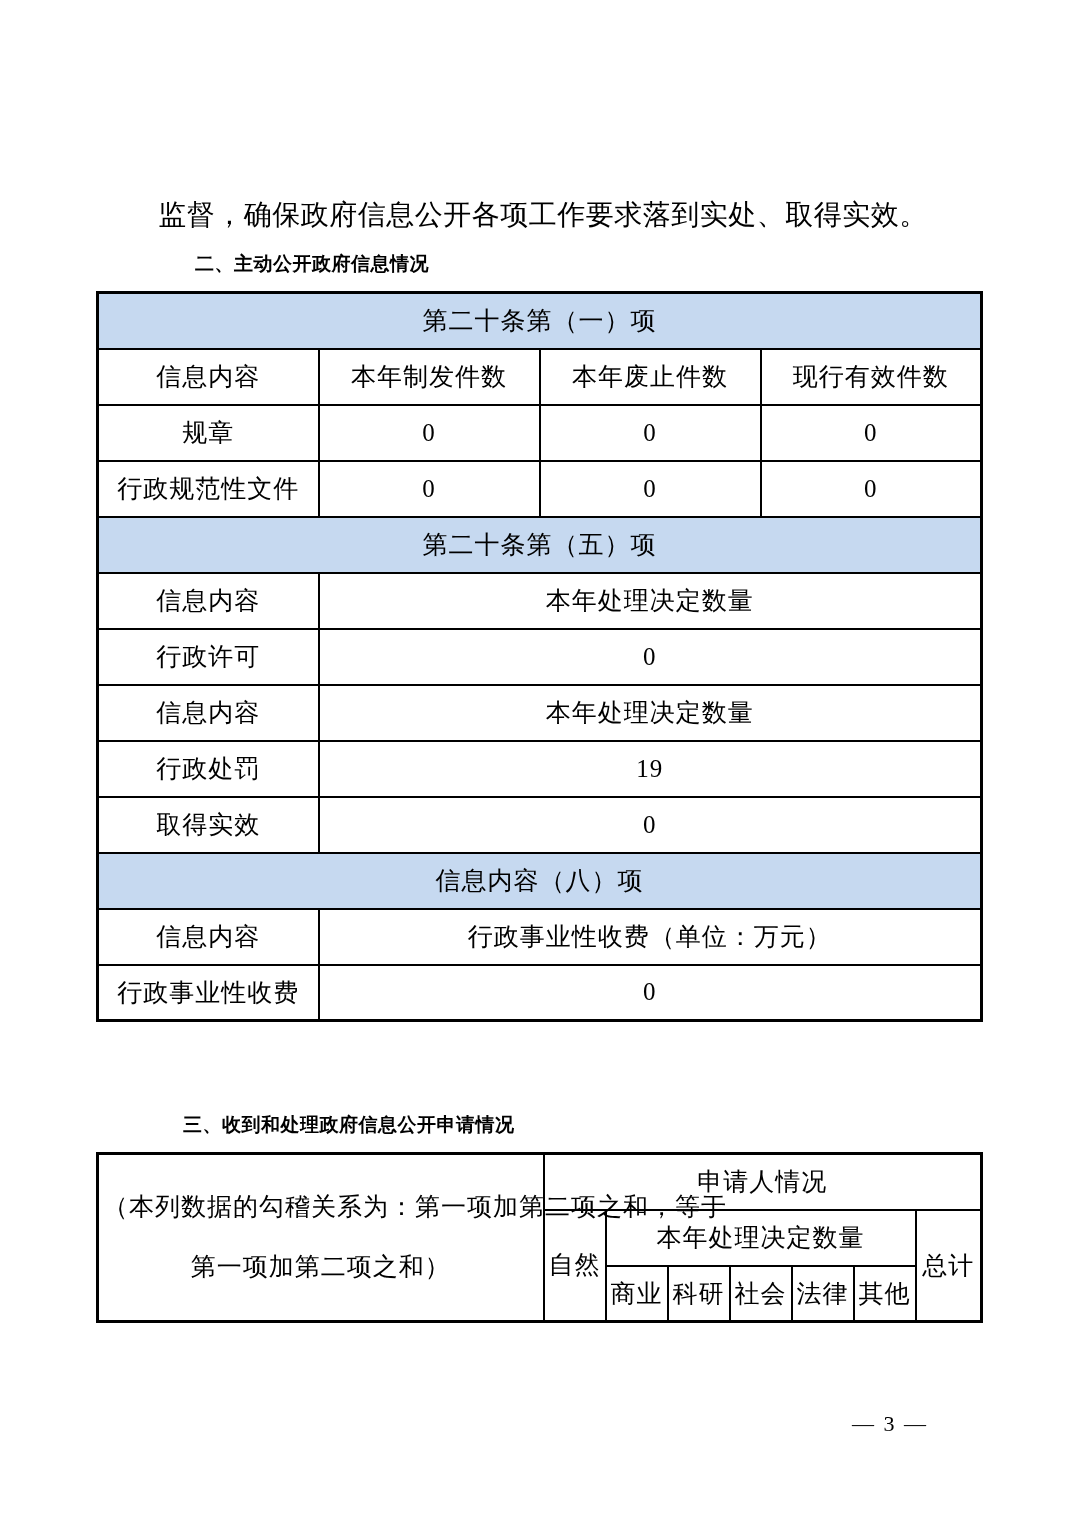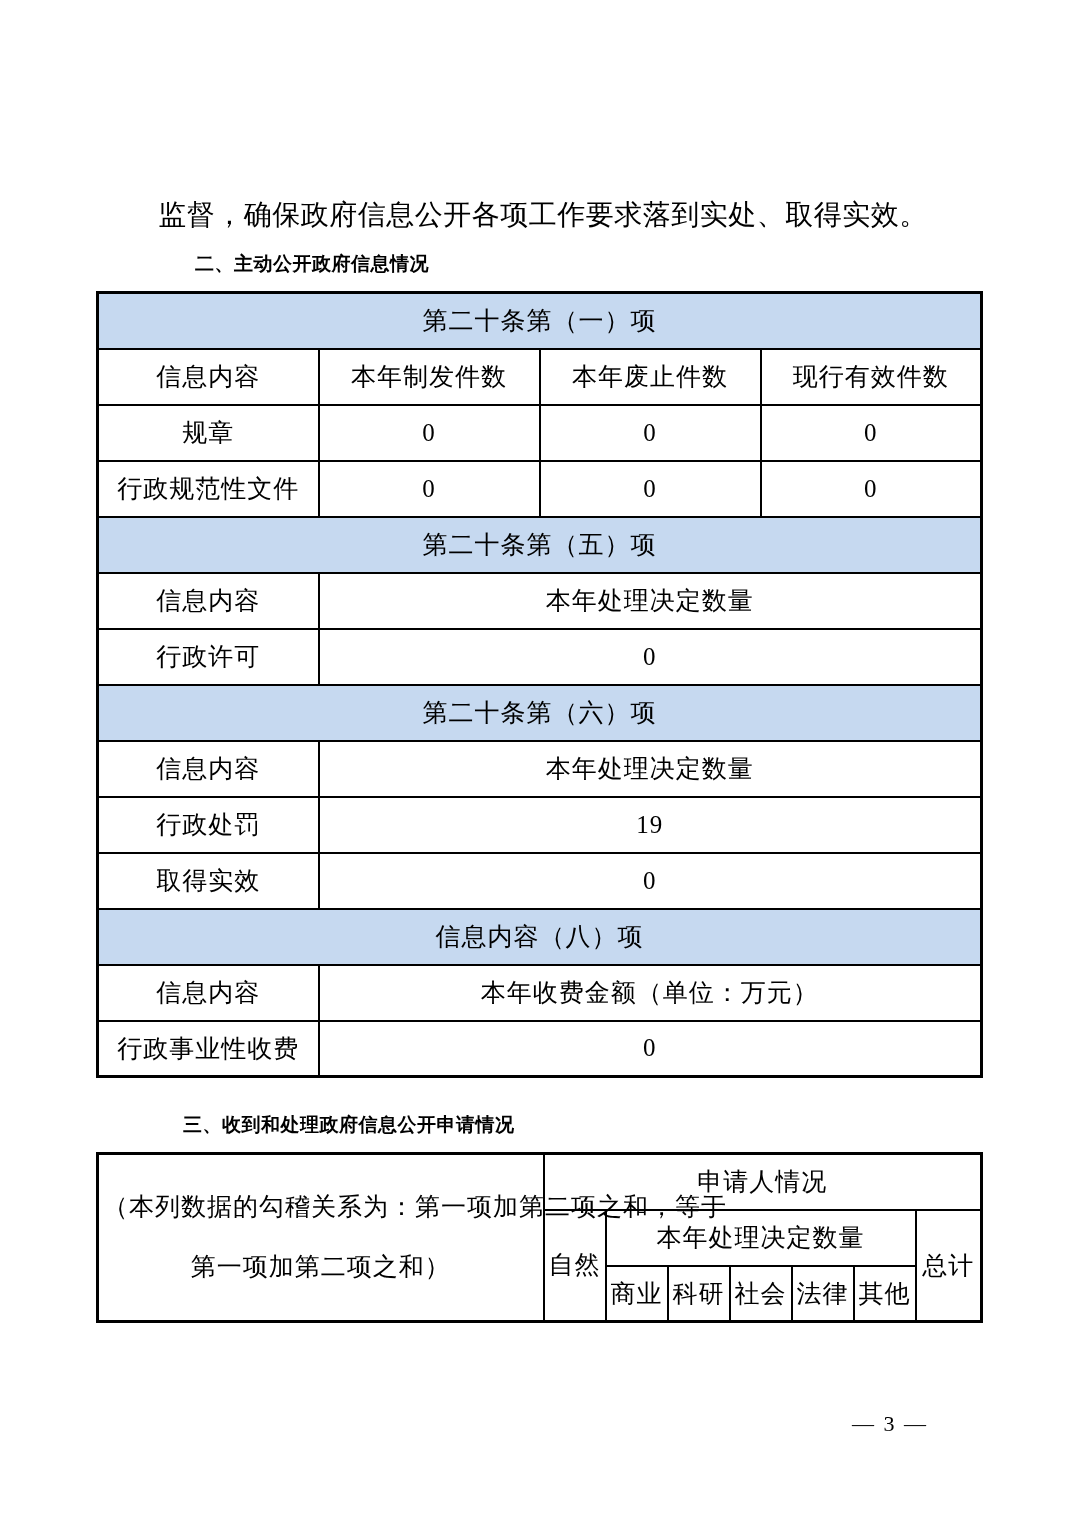--- a/index.html
+++ b/index.html
@@ -124,42 +124,39 @@
       </tr>
       <tr>
         <td>信息内容</td>
         <td colspan="3">本年处理决定数量</td>
       </tr>
       <tr>
         <td>行政许可</td>
         <td colspan="3" class="num">0</td>
       </tr>
 
-      <tr class="blue-row">
-        <td colspan="4">第二十条第（六）项</td>
-      </tr>
       <tr>
         <td>信息内容</td>
         <td colspan="3">本年处理决定数量</td>
       </tr>
       <tr>
         <td>行政处罚</td>
         <td colspan="3" class="num">19</td>
       </tr>
       <tr>
         <td>取得实效</td>
         <td colspan="3" class="num">0</td>
       </tr>
 
       <tr class="blue-row">
         <td colspan="4">信息内容（八）项</td>
       </tr>
       <tr>
         <td>信息内容</td>
-        <td colspan="3">本年收费金额（单位：万元）</td>
+        <td colspan="3">行政事业性收费（单位：万元）</td>
       </tr>
       <tr>
         <td>行政事业性收费</td>
         <td colspan="3" class="num">0</td>
       </tr>
     </tbody>
   </table>
 
   <h2 class="heading heading-three">三、收到和处理政府信息公开申请情况</h2>
 

